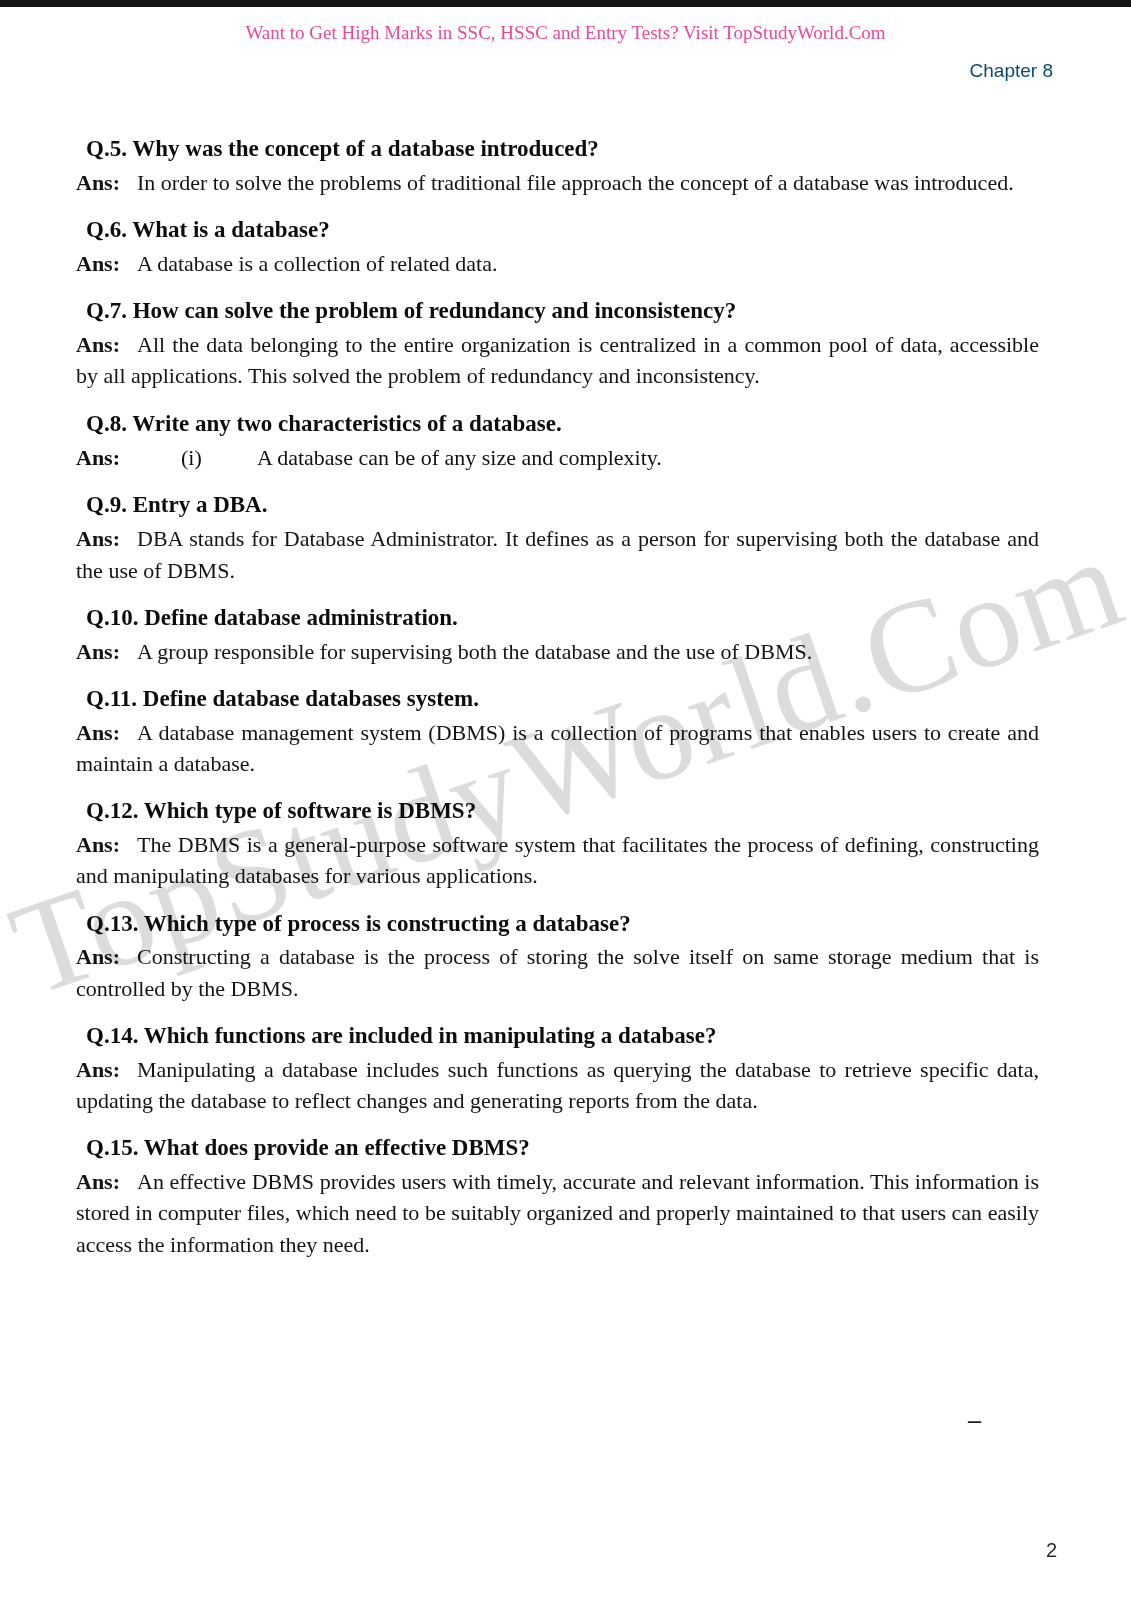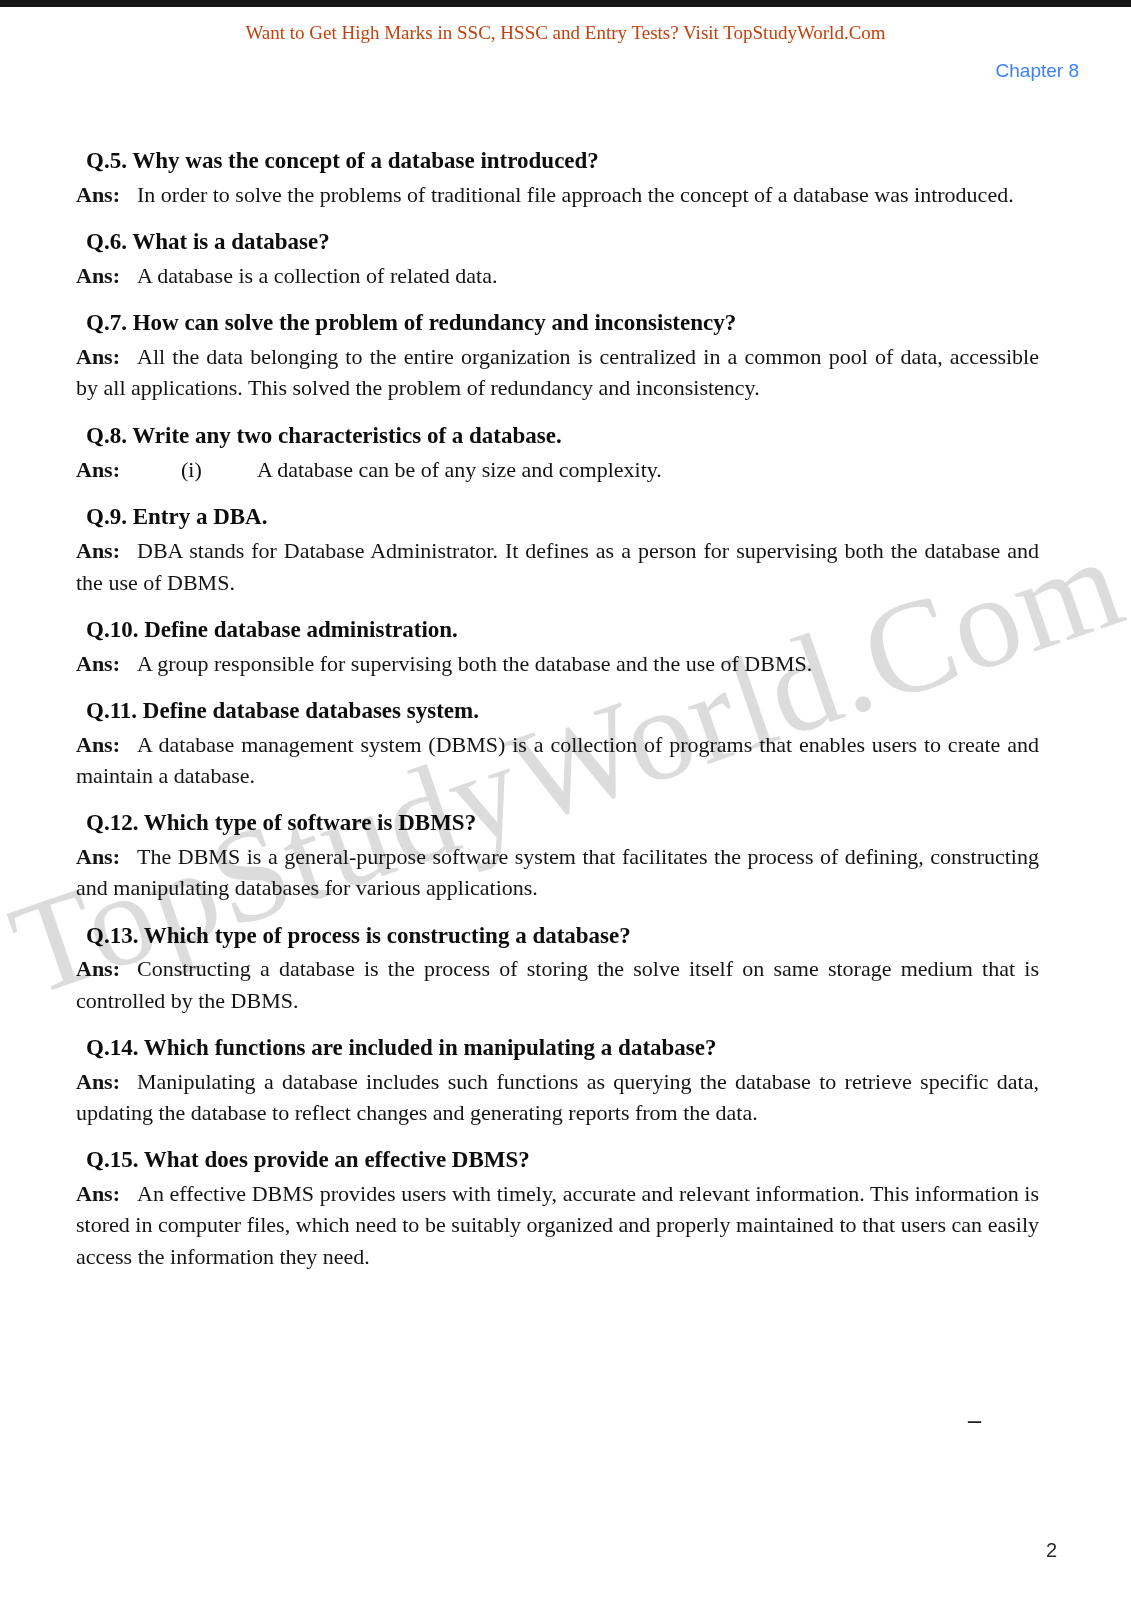--- a/index.html
+++ b/index.html
@@ -21,40 +21,40 @@
     position: absolute;
     top: 0; left: 0;
     width: 100%;
     height: 7px;
     background: #161616;
   }
   .banner {
     text-align: center;
     padding-top: 22px;
     font-size: 19px;
-    color: #c2410c;
+    color: #ec4899;
   }
   .chapter {
     text-align: right;
-    padding-right: 52px;
+    padding-right: 78px;
     margin-top: 16px;
     font-family: "Liberation Sans", sans-serif;
     font-size: 19px;
-    color: #3b82f6;
+    color: #0c4a6e;
   }
   .content {
     position: relative;
     z-index: 2;
     padding: 48px 92px 0 76px;
   }
   .qa-block {
     margin-bottom: 17px;
   }
   .q {
-    margin: 16px 0 3px 10px;
+    margin: 4px 0 3px 10px;
     font-size: 23px;
     font-weight: bold;
     line-height: 1.3;
     color: #0d0d0d;
   }
   .ans {
     margin: 0;
     font-size: 22px;
     line-height: 1.42;
     text-align: justify;

